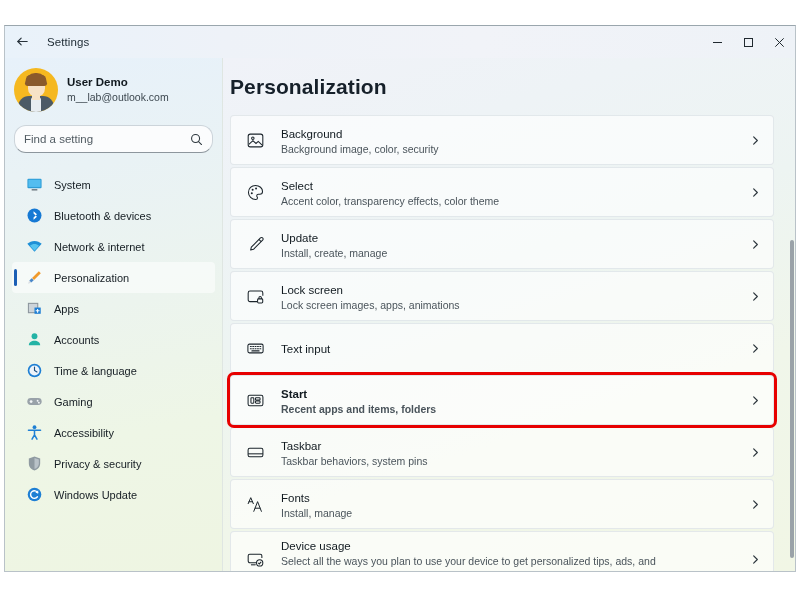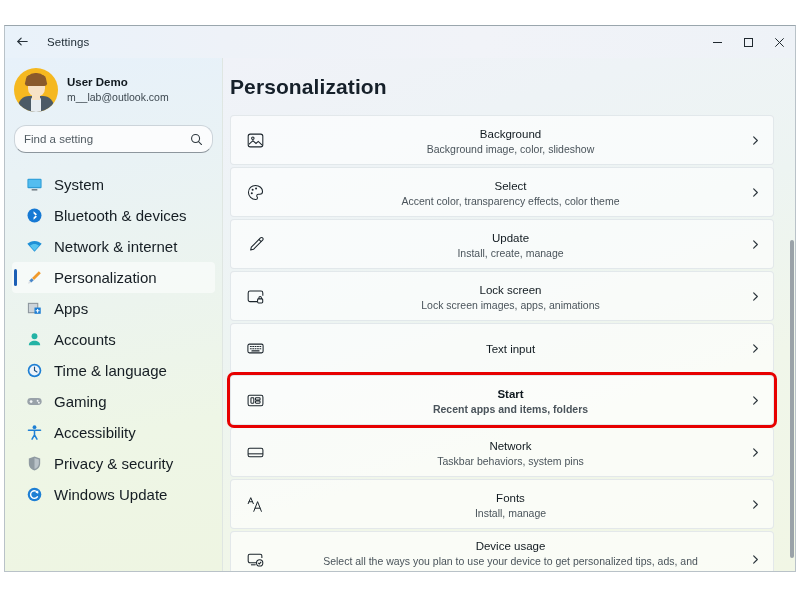--- a/index.html
+++ b/index.html
@@ -220,21 +220,21 @@
   .nav-ico {
     width: 19px;
     height: 19px;
     flex: 0 0 19px;
     display: flex;
     align-items: center;
     justify-content: center;
     margin-right: 10px;
   }
   .nav-label {
-    font-size: 15px;
+    font-size: 11px;
     color: #151d23;
     white-space: nowrap;
   }
 
   
   #main {
     flex: 1 1 auto;
     min-width: 0;
     position: relative;
     background: linear-gradient(162deg, #f0f2f8 0%, #eef3f6 20%, #edf4f2 42%, #f0f6ea 68%, #f1f6e5 100%);
@@ -244,21 +244,20 @@
     font-size: 21px;
     color: #16202a;
     font-weight: 600;
     padding: 17px 0 0 7px;
     letter-spacing: .1px;
   }
   #rows {
     margin-top: 16px;
     padding-right: 21px;
     padding-left: 7px;
-    text-align: center;
   }
   .srow {
     height: 50px;
     background: rgba(255,255,255,0.63);
     border: 1px solid rgba(222,228,232,0.85);
     border-radius: 4px;
     display: flex;
     align-items: center;
     margin-bottom: 2px;
     box-sizing: border-box;
@@ -526,21 +525,21 @@
         <div class="srow">
           <span class="row-ico">
             <svg width="19" height="19" viewBox="0 0 20 20" fill="none" stroke="#1b242b" stroke-width="1.1">
               <rect x="2.3" y="3.3" width="15.4" height="13.4" rx="2.2"></rect>
               <circle cx="7.2" cy="7.6" r="1.3"></circle>
               <path d="M3 14.2l4.3-4.1 3.2 3 2.4-2.2 4.1 3.9"></path>
             </svg>
           </span>
           <span class="row-text">
             <span class="row-title">Background</span>
-            <span class="row-sub" style="display:block">Background image, color, slideshow</span>
+            <span class="row-sub" style="display:block">Background image, color, security</span>
           </span>
           <span class="row-chev">
             <svg width="11" height="11" viewBox="0 0 12 12" fill="none" stroke="#29333a" stroke-width="1.25" stroke-linecap="round" stroke-linejoin="round">
                 <path d="M4 2l4 4-4 4"></path>
               </svg>
           </span>
         </div>
 
         <div class="srow">
           <span class="row-ico">
@@ -637,21 +636,21 @@
         </div>
 
         <div class="srow">
           <span class="row-ico">
             <svg width="19" height="19" viewBox="0 0 20 20" fill="none" stroke="#1b242b" stroke-width="1.1">
               <rect x="2.2" y="5.6" width="15.6" height="8.8" rx="1.8"></rect>
               <path d="M2.2 11.4h15.6"></path>
             </svg>
           </span>
           <span class="row-text">
-            <span class="row-title">Network</span>
+            <span class="row-title">Taskbar</span>
             <span class="row-sub" style="display:block">Taskbar behaviors, system pins</span>
           </span>
           <span class="row-chev">
             <svg width="11" height="11" viewBox="0 0 12 12" fill="none" stroke="#29333a" stroke-width="1.25" stroke-linecap="round" stroke-linejoin="round">
                 <path d="M4 2l4 4-4 4"></path>
               </svg>
           </span>
         </div>
 
         <div class="srow">

